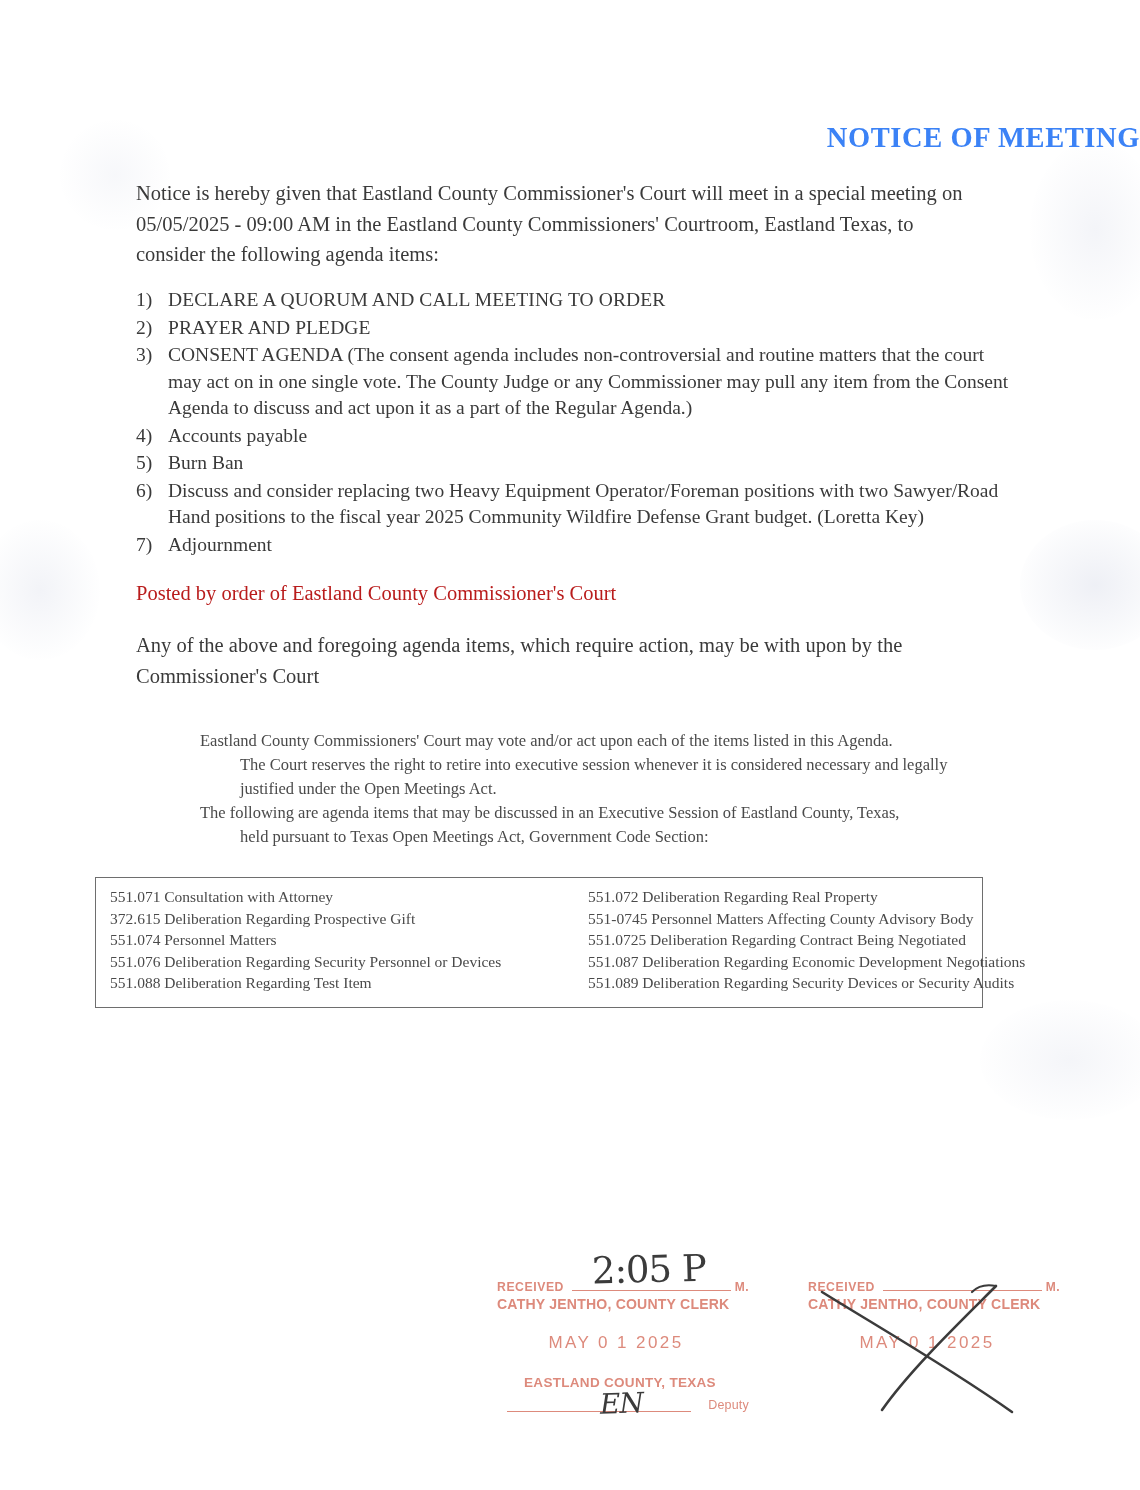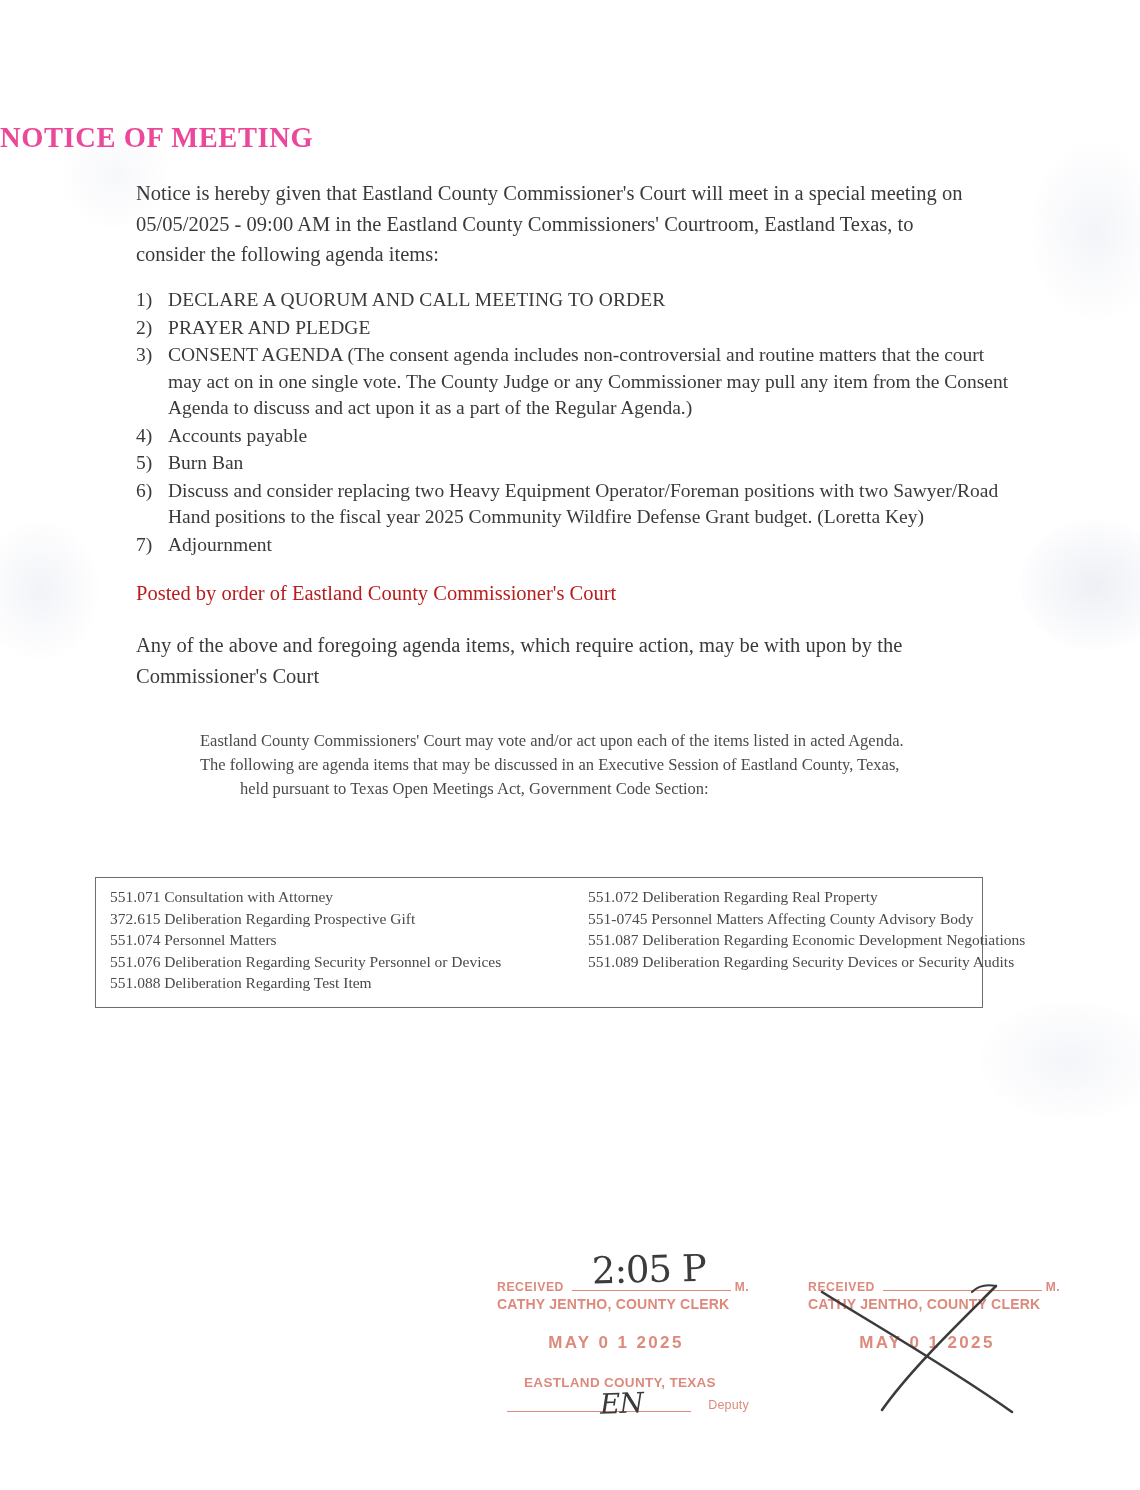--- a/index.html
+++ b/index.html
@@ -41,25 +41,25 @@
   }
   .smudge-e {
     left: 60px; top: 120px; width: 110px; height: 110px;
     background: radial-gradient(ellipse at center, rgba(150,160,195,0.08) 0%, rgba(255,255,255,0) 74%);
   }
 
   
   .doc-title {
     position: absolute;
     left: 0; right: 0; top: 122px;
-    text-align: left;
+    text-align: right;
     font-size: 28.5px;
     font-weight: bold;
     letter-spacing: 0.6px;
-    color: #ec4899;
+    color: #3b82f6;
   }
 
   
   .intro {
     position: absolute;
     left: 136px; top: 178px;
     width: 830px;
     font-size: 20.5px;
     line-height: 30.5px;
     color: #3a3a3a;
@@ -186,21 +186,21 @@
     font-size: 14.5px;
     font-weight: bold;
     letter-spacing: 0.2px;
     transform: scaleX(0.97);
     transform-origin: left top;
     margin-top: 2px;
     white-space: nowrap;
   }
   .stamp-date {
     font-size: 17px;
-    font-weight: bold;
+    font-weight: normal;
     letter-spacing: 2.4px;
     text-align: center;
     margin-top: 21px;
     padding-right: 14px;
   }
   .stamp-county {
     font-size: 13.5px;
     font-weight: bold;
     letter-spacing: 0.3px;
     text-align: center;
@@ -298,37 +298,39 @@
       <span class="agenda-num">7)</span>
       <span class="agenda-text">Adjournment</span>
     </div>
   </div>
 
   <div class="posted">Posted by order of Eastland County Commissioner's Court</div>
 
   <div class="acted">Any of the above and foregoing agenda items, which require action, may be with upon by the Commissioner's Court</div>
 
   <div class="exec-note">
-    <p class="hang">Eastland County Commissioners' Court may vote and/or act upon each of the items listed in acted Agenda.</p>
+    <p class="hang">Eastland County Commissioners' Court may vote and/or act upon each of the items listed in this Agenda.</p>
+    <p class="sub">The Court reserves the right to retire into executive session whenever it is considered necessary and legally justified under the Open Meetings Act.</p>
     <p class="hang">The following are agenda items that may be discussed in an Executive Session of Eastland County, Texas,</p>
     <p class="sub">held pursuant to Texas Open Meetings Act, Government Code Section:</p>
   </div>
 
   <div class="statute-box">
     <div class="statute-cols">
       <div class="statute-col left">
         <div class="statute-line">551.071 Consultation with Attorney</div>
         <div class="statute-line">372.615 Deliberation Regarding Prospective Gift</div>
         <div class="statute-line">551.074 Personnel Matters</div>
         <div class="statute-line">551.076 Deliberation Regarding Security Personnel or Devices</div>
         <div class="statute-line">551.088 Deliberation Regarding Test Item</div>
       </div>
       <div class="statute-col right">
         <div class="statute-line">551.072 Deliberation Regarding Real Property</div>
         <div class="statute-line">551-0745 Personnel Matters Affecting County Advisory Body</div>
+        <div class="statute-line">551.0725 Deliberation Regarding Contract Being Negotiated</div>
         <div class="statute-line">551.087 Deliberation Regarding Economic Development Negotiations</div>
         <div class="statute-line">551.089 Deliberation Regarding Security Devices or Security Audits</div>
       </div>
     </div>
   </div>
 
   <div class="stamp stamp-left">
     <div class="stamp-row1">
       <span class="stamp-received">RECEIVED</span>
       <span class="stamp-rule"></span>

